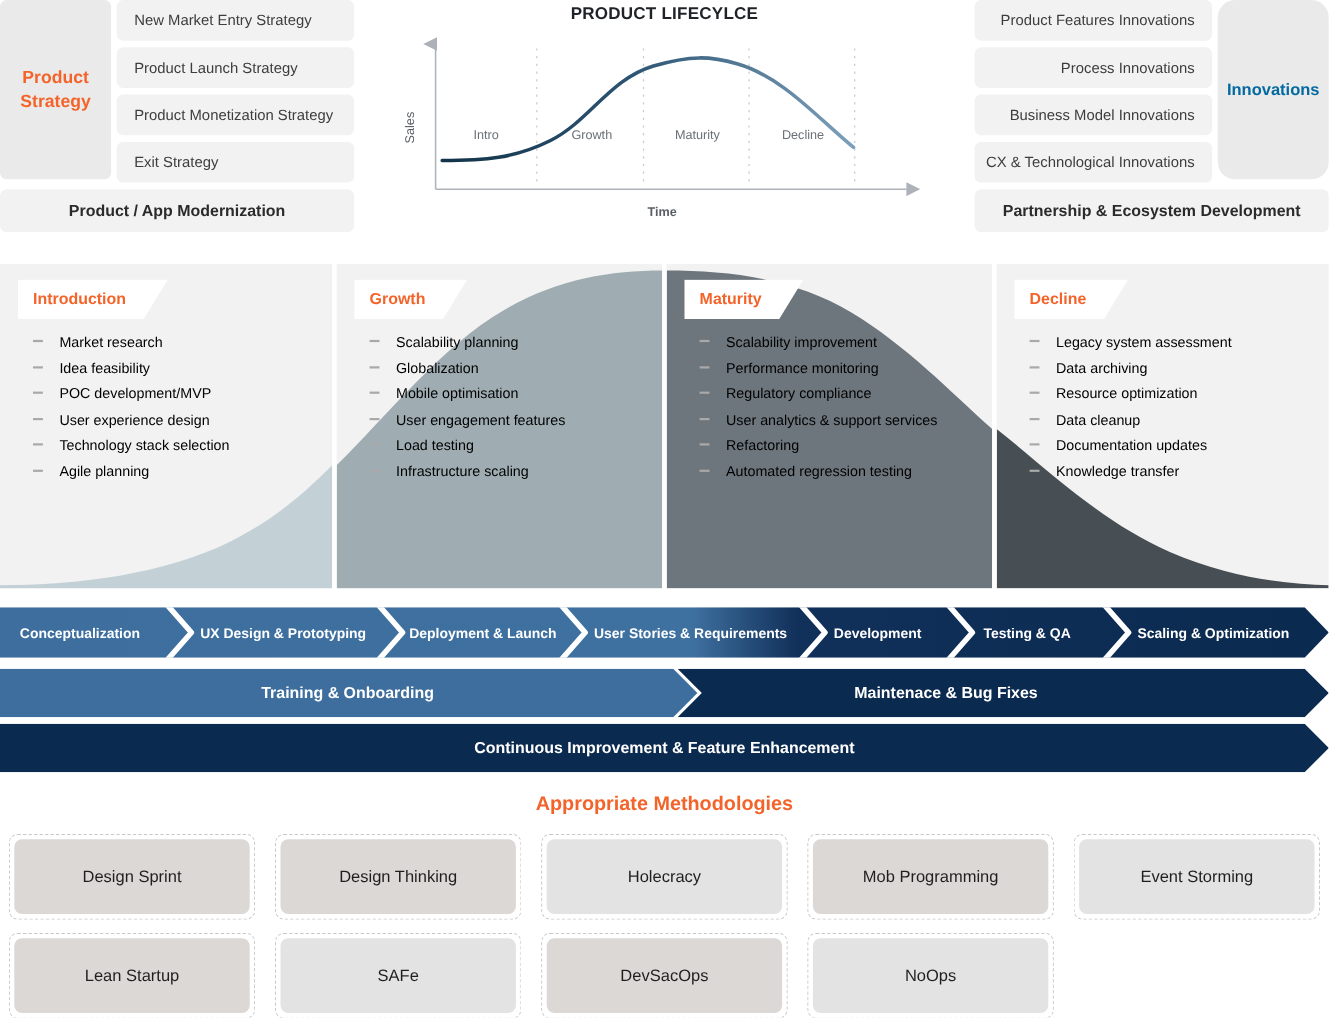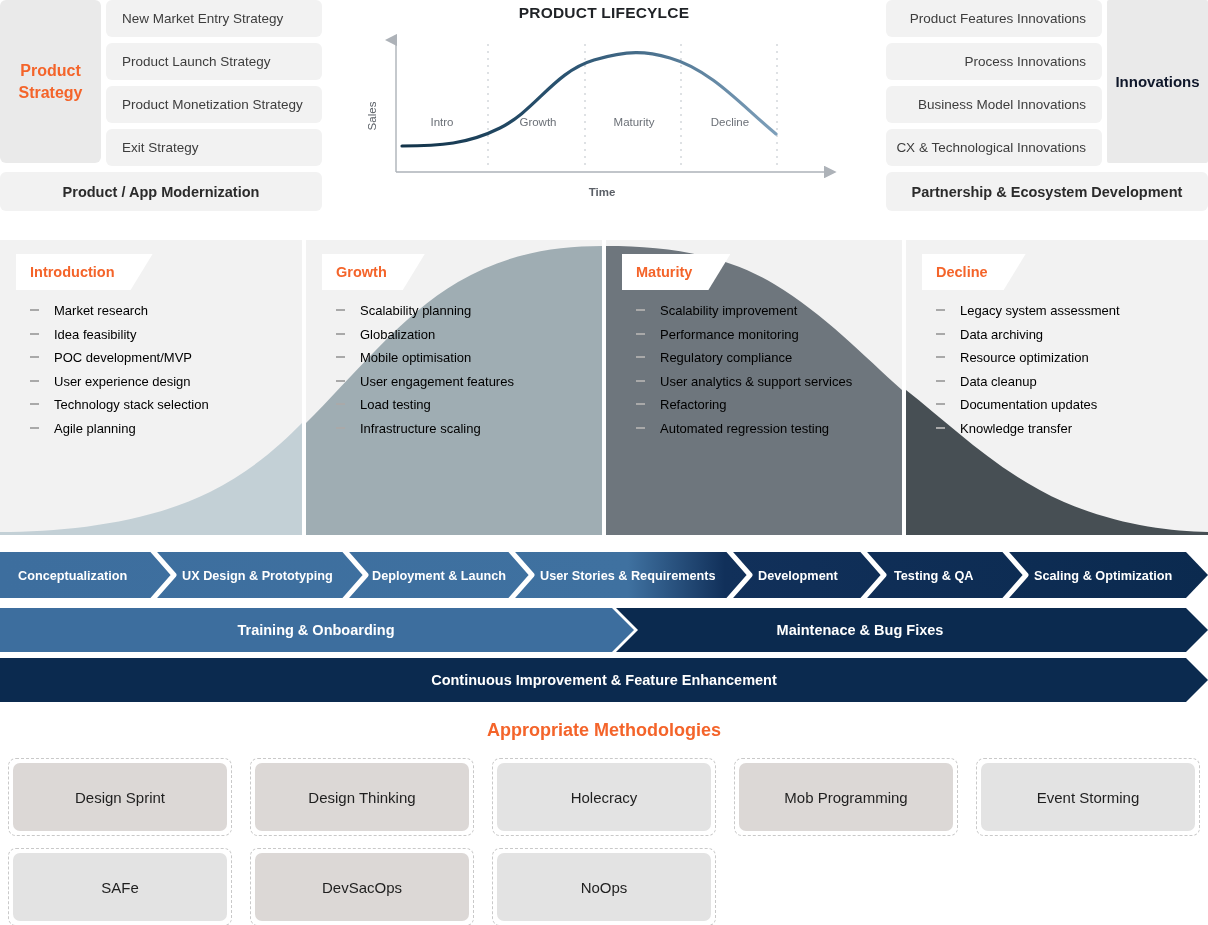--- a/index.html
+++ b/index.html
@@ -32,23 +32,23 @@
   .wide-bar {
     position: absolute; left: 0; top: 172px; width: 322px; height: 39px;
     background: #f2f2f2; border-radius: 6px;
     display: flex; align-items: center; justify-content: center;
     color: #2b2b2b; font-size: 14.5px; font-weight: 700;
   }
 
   .innov-block { position: absolute; right: 0; top: 0; width: 322px; height: 212px; }
   .innov-label {
     position: absolute; right: 0; top: 0; width: 101px; height: 163px;
-    background: #eaeaea; border-radius: 2px;
-    display: flex; align-items: center; justify-content: center;
-    color: #0f172a; font-size: 15px; font-weight: 700; text-align: center; padding: 10px 4px;
+    background: #eaeaea; border-radius: 16px;
+    display: flex; align-items: center; justify-content: center;
+    color: #0369a1; font-size: 15px; font-weight: 700; text-align: center; padding: 10px 4px;
   }
   .innov-items { position: absolute; right: 106px; top: 0; width: 216px; }
   .innov-bar {
     position: absolute; right: 0; top: 172px; width: 322px; height: 39px;
     background: #f2f2f2; border-radius: 6px;
     display: flex; align-items: center; justify-content: center;
     color: #2b2b2b; font-size: 14.5px; font-weight: 700;
   }
 
   
@@ -311,20 +311,23 @@
       <div class="meth-card plain">Holecracy</div>
       </div>
     <div class="meth-slot">
       <div class="meth-card warm">Mob Programming</div>
       </div>
 
     <div class="meth-slot">
       <div class="meth-card plain">Event Storming</div>
       </div>
     <div class="meth-slot">
+      <div class="meth-card warm">Lean Startup</div>
+      </div>
+    <div class="meth-slot">
       <div class="meth-card plain">SAFe</div>
       </div>
     <div class="meth-slot">
       <div class="meth-card warm">DevSacOps</div>
       </div>
     <div class="meth-slot">
       <div class="meth-card plain">NoOps</div>
       </div>
   </div>
 

